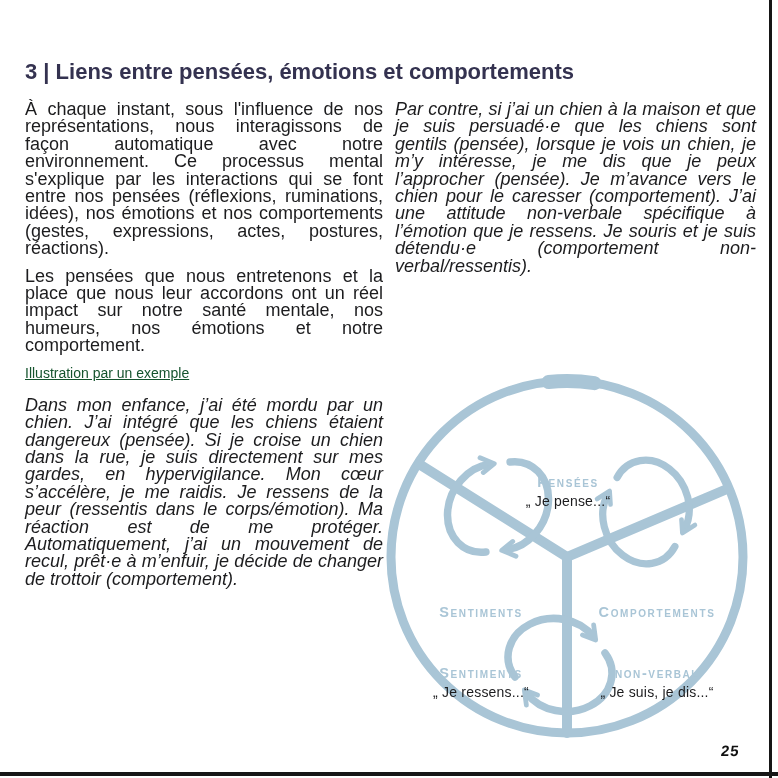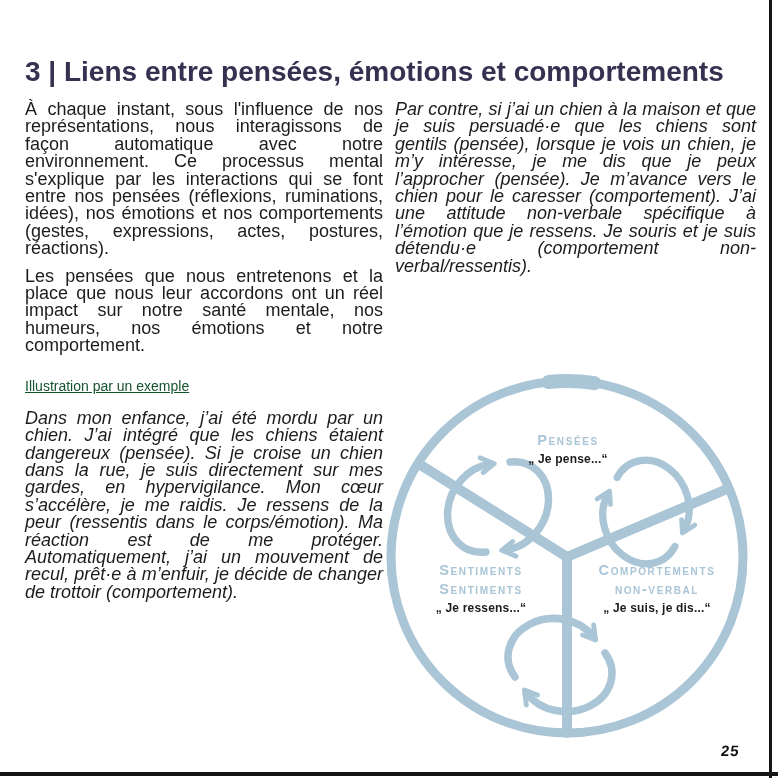--- a/index.html
+++ b/index.html
@@ -13,35 +13,35 @@
     background:#ffffff;
     font-family:"Liberation Sans", sans-serif;
     position:relative;
     overflow:hidden;
   }
   .page{position:absolute;inset:0;background:#fff;}
 
   .title{
     position:absolute;left:25px;top:57px;width:720px;
     margin:0;
-    font-size:28px;font-weight:bold;line-height:30px;
+    font-size:22px;font-weight:bold;line-height:30px;
     color:var(--title);
   }
 
   .col{position:absolute;top:101px;}
   .col-left{left:25px;width:358px;}
   .col-right{left:395px;width:361px;}
 
   .body-text{
     margin:0 0 10px 0;
     font-size:18px;line-height:17.4px;
     text-align:justify;
     color:var(--body);
   }
-  .body-text.last{margin-bottom:23px;}
+  .body-text.last{margin-bottom:10px;}
   .italic{font-style:italic;}
   .example-heading{
     margin:5px 0 15px 0;
     font-size:14px;line-height:17px;
     color:#14532d;
     text-decoration:underline;
   }
 
   
   .diagram{
@@ -50,24 +50,25 @@
   .diagram svg{position:absolute;left:0;top:0;}
   .dg-stack{
     position:absolute;text-align:center;
     color:var(--accent);
   }
   .dg-label{
     font-weight:bold;
     font-variant:small-caps;
     font-size:14.5px;line-height:19px;
     letter-spacing:1.6px;
+    margin-top:42px;
   }
   .dg-quote{
-    font-weight:bold;
-    font-size:12px;line-height:19px;
+    font-weight:normal;
+    font-size:14px;line-height:19px;
     color:var(--body);
     letter-spacing:0.2px;
   }
   .stack-pensees{left:88px;top:66px;width:200px;}
   .stack-emotions{left:1px;top:196px;width:200px;}
   .stack-comportements{left:177px;top:196px;width:200px;}
 
   .page-number{
     position:absolute;right:38px;top:742px;
     font-size:15px;font-weight:bold;

